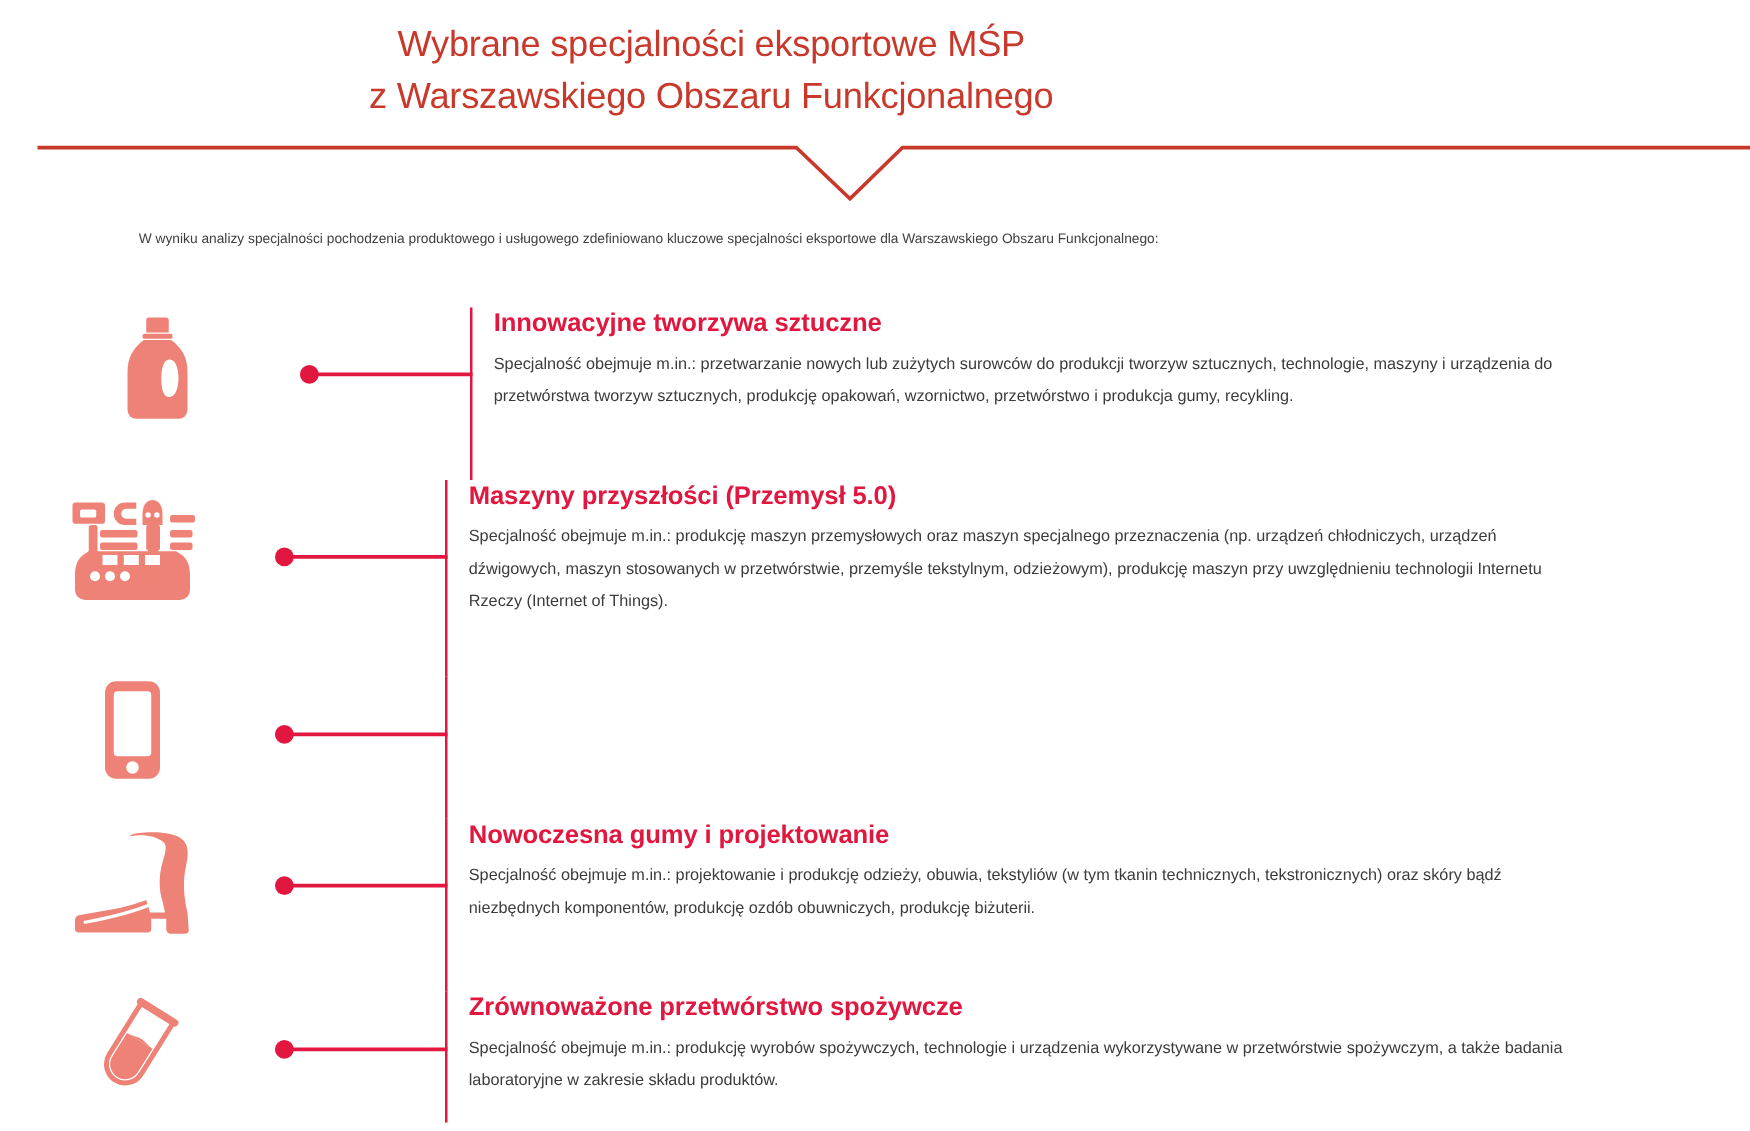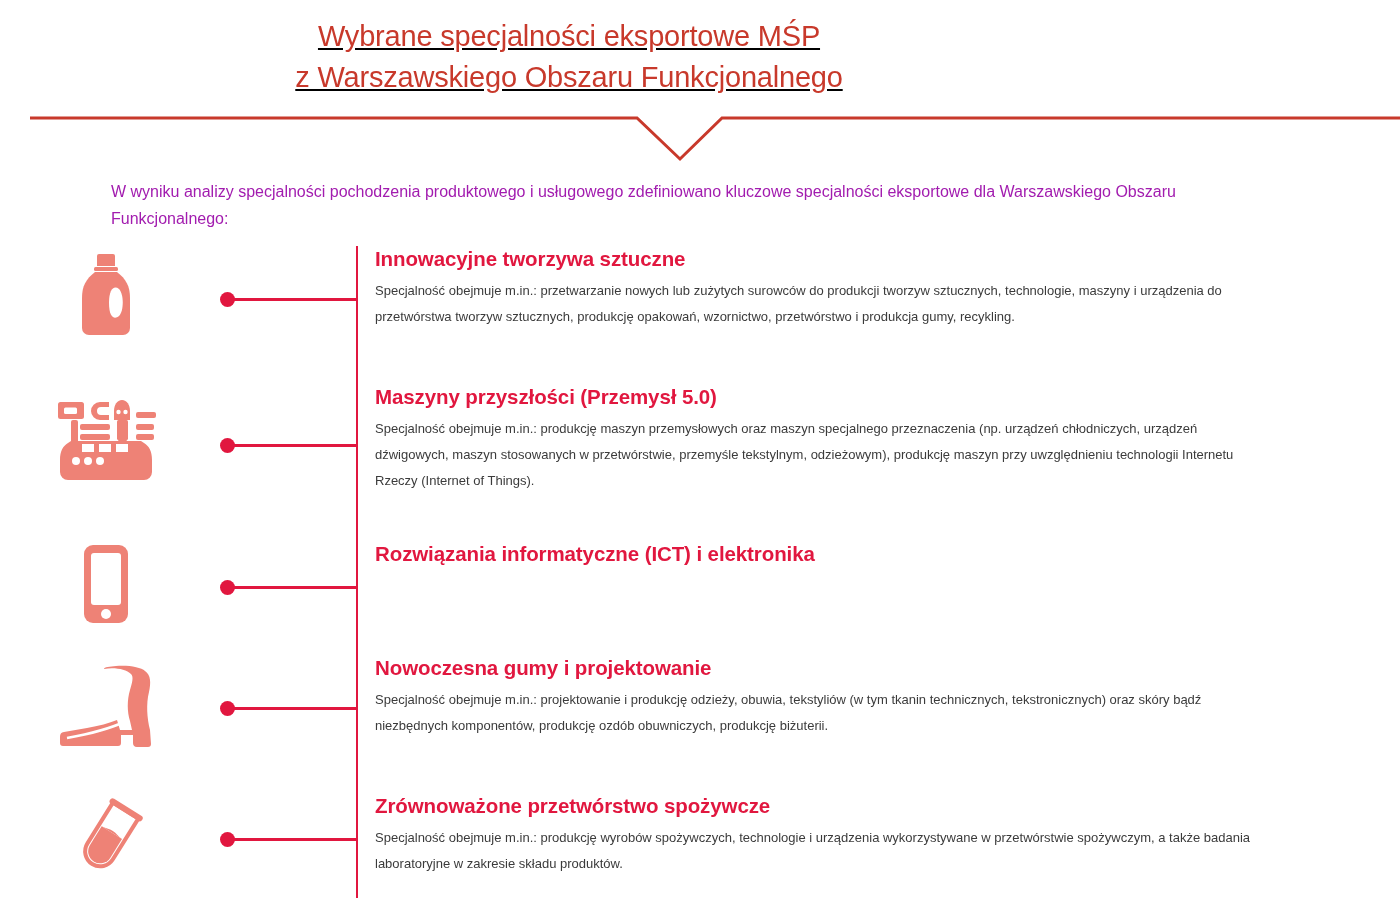--- a/index.html
+++ b/index.html
@@ -19,21 +19,20 @@
     background: #ffffff;
   }
 
   
   .title-block {
     position: absolute;
     top: 16px;
     left: 0;
     width: 1138px;
     text-align: center;
-    text-decoration: underline;
   }
   .title-line {
     color: #C8392B;
     font-size: 29px;
     font-weight: 400;
     line-height: 41px;
     letter-spacing: -0.2px;
     white-space: nowrap;
   }
 
@@ -46,22 +45,22 @@
     height: 62px;
     pointer-events: none;
   }
 
   
   .intro {
     position: absolute;
     top: 178px;
     left: 111px;
     width: 1165px;
-    color: #a21caf;
-    font-size: 16px;
+    color: #404040;
+    font-size: 11px;
     line-height: 27px;
   }
 
   
   .rows {
     position: absolute;
     top: 246px;
     left: 0;
     width: 1400px;
   }
@@ -129,21 +128,21 @@
     margin-bottom: 6px;
   }
 
   .row-body {
     color: #3b3b3b;
     font-size: 13px;
     line-height: 26px;
   }
 
   
-  .row.r0 { height: 138px; }
+  .row.r0 { height: 138px; padding-left: 20px; }
   .row.r1 { height: 157px; }
   .row.r2 { height: 114px; }
   .row.r3 { height: 138px; }
   .row.r4 { height: 105px; }
 
   .row.r0 .conn-dot,  .row.r0 .conn-hline  { top: 52px; }
   .row.r1 .conn-dot,  .row.r1 .conn-hline  { top: 60px; }
   .row.r2 .conn-dot,  .row.r2 .conn-hline  { top: 45px; }
   .row.r3 .conn-dot,  .row.r3 .conn-hline  { top: 52px; }
   .row.r4 .conn-dot,  .row.r4 .conn-hline  { top: 45px; }
@@ -250,21 +249,20 @@
           <rect x="11" y="12" width="30" height="52" rx="3" fill="#ffffff"></rect>
           <circle cx="26" cy="73" r="5" fill="#ffffff"></circle>
         </svg>
       </div>
       <div class="connector">
         <span class="conn-dot"></span>
         <span class="conn-hline"></span>
         <span class="conn-vline"></span>
       </div>
       <div class="text-cell">
-        <div class="row-heading">Rozwiązania informatyczne (ICT) i elektronika</div>
       </div>
     </div>
 
     <div class="row r3">
       <div class="icon-cell">
         <svg width="96" height="86" viewBox="0 0 96 86">
           <path d="M46 4 c10 -2 22 0 27 5 c3 3 1 9 -1 16 c-3 10 -3 22 0 31 l2 9 h-12 l-3 -10 c-8 3 -18 6 -30 8 L6 67 c-3 0.5 -4 2 -4 5 v6 c0 2 1 3 3 3 h55 c2 0 3 -1 3 -3 V70 h12 v8 c0 2 1 4 4 4 h11 c2 0 3 -1 3 -3 l-1 -14 c-3 -12 -4 -26 -1 -38 c2 -9 2 -17 -4 -21 C83 2 70 0 58 1 c-6 0.5 -12 1 -12 3 z" fill="#EE8276"></path>
           <path d="M9 73 c22 -4 42 -9 57 -16" fill="none" stroke="#ffffff" stroke-width="2.5"></path>
         </svg>
       </div>

